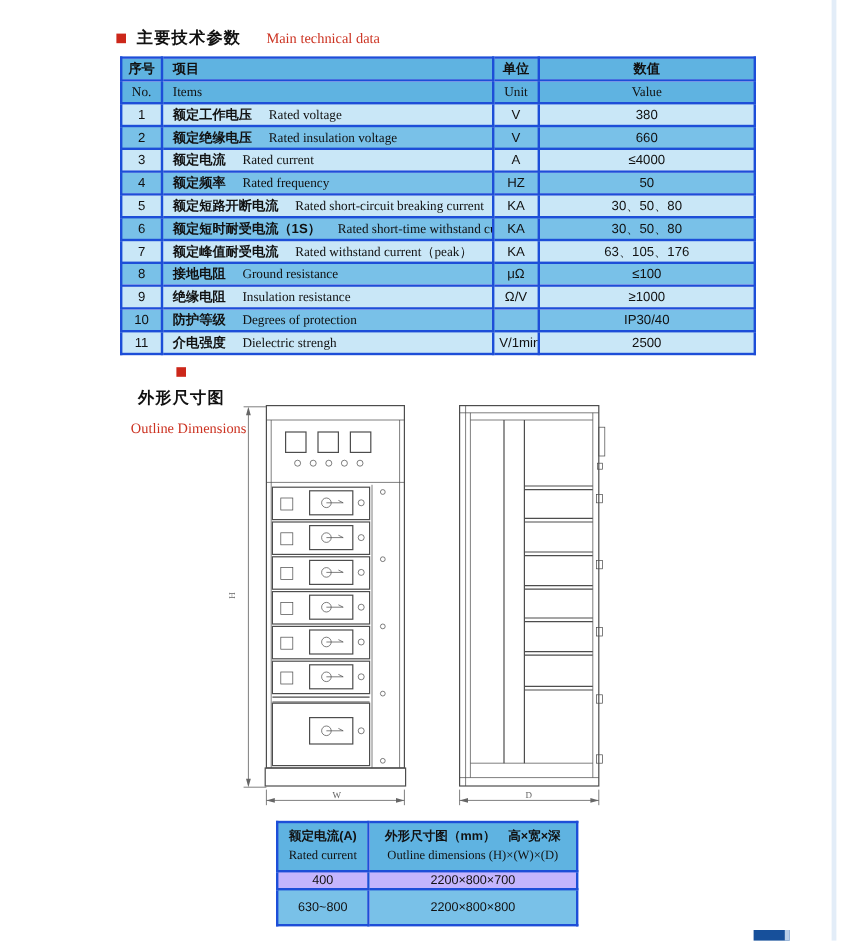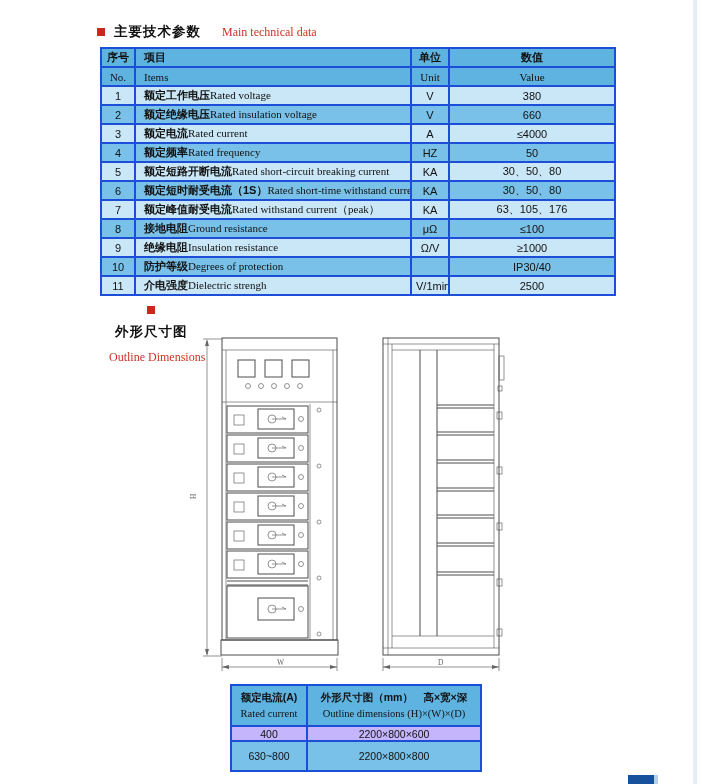--- a/index.html
+++ b/index.html
@@ -23,23 +23,23 @@
   .tbl { border-collapse:collapse; table-layout:fixed; }
   .tbl td { border:2px solid #1d4ed8; overflow:hidden; white-space:nowrap; }
   #main-table { position:absolute; left:100px; top:47px; width:514px; border:2px solid #1c4f9e; }
   #main-table td { height:19px; font-size:11px; padding:0 4px; }
   #main-table thead td { background:#5fb3e1; }
   #main-table tbody tr.light td { background:#c9e7f7; }
   #main-table tbody tr.dark  td { background:#79c1e8; }
   .c-no    { width:34px;  text-align:center; }
   .c-item  { width:276px; text-align:left; padding-left:8px !important; }
   .c-unit  { width:38px;  text-align:center; }
-  .c-value { width:166px; text-align:center; }
+  .c-value { width:180px; text-align:center; }
   .zh { font-weight:bold; font-family:"Liberation Sans", sans-serif; }
-  .en { font-family:"Liberation Serif", serif; font-weight:normal; }
+  .en { font-family:"Liberation Serif", serif; font-weight:normal; margin-left:14px; }
   .hdr-zh { font-weight:bold; }
   .hdr-en { font-family:"Liberation Serif", serif; }
   #main-table thead tr td.c-item { padding-left:8px; }
 
   
   #dim-table { position:absolute; left:230px; top:684px; width:250px; border:2px solid #1c4f9e; }
   #dim-table td { font-size:10.5px; text-align:center; }
   #dim-table thead td { background:#5fb3e1; height:41px; }
   #dim-table tbody tr.light td { background:#c4b5fd; height:15px; }
   #dim-table tbody tr.dark  td { background:#79c1e8; height:30px; }
@@ -332,21 +332,21 @@
         </td>
         <td class="d-c2">
           <span class="hdr-line zh">外形尺寸图（mm）　高×宽×深</span>
           <span class="hdr-line en">Outline dimensions (H)×(W)×(D)</span>
         </td>
       </tr>
     </thead>
     <tbody>
         <tr class="light">
           <td class="d-c1">400</td>
-          <td class="d-c2">2200×800×600</td>
+          <td class="d-c2">2200×800×700</td>
         </tr>
         <tr class="dark">
           <td class="d-c1">630~800</td>
           <td class="d-c2">2200×800×800</td>
         </tr>
       </tbody>
   </table>
 
   <div class="footer-block"></div>
 

